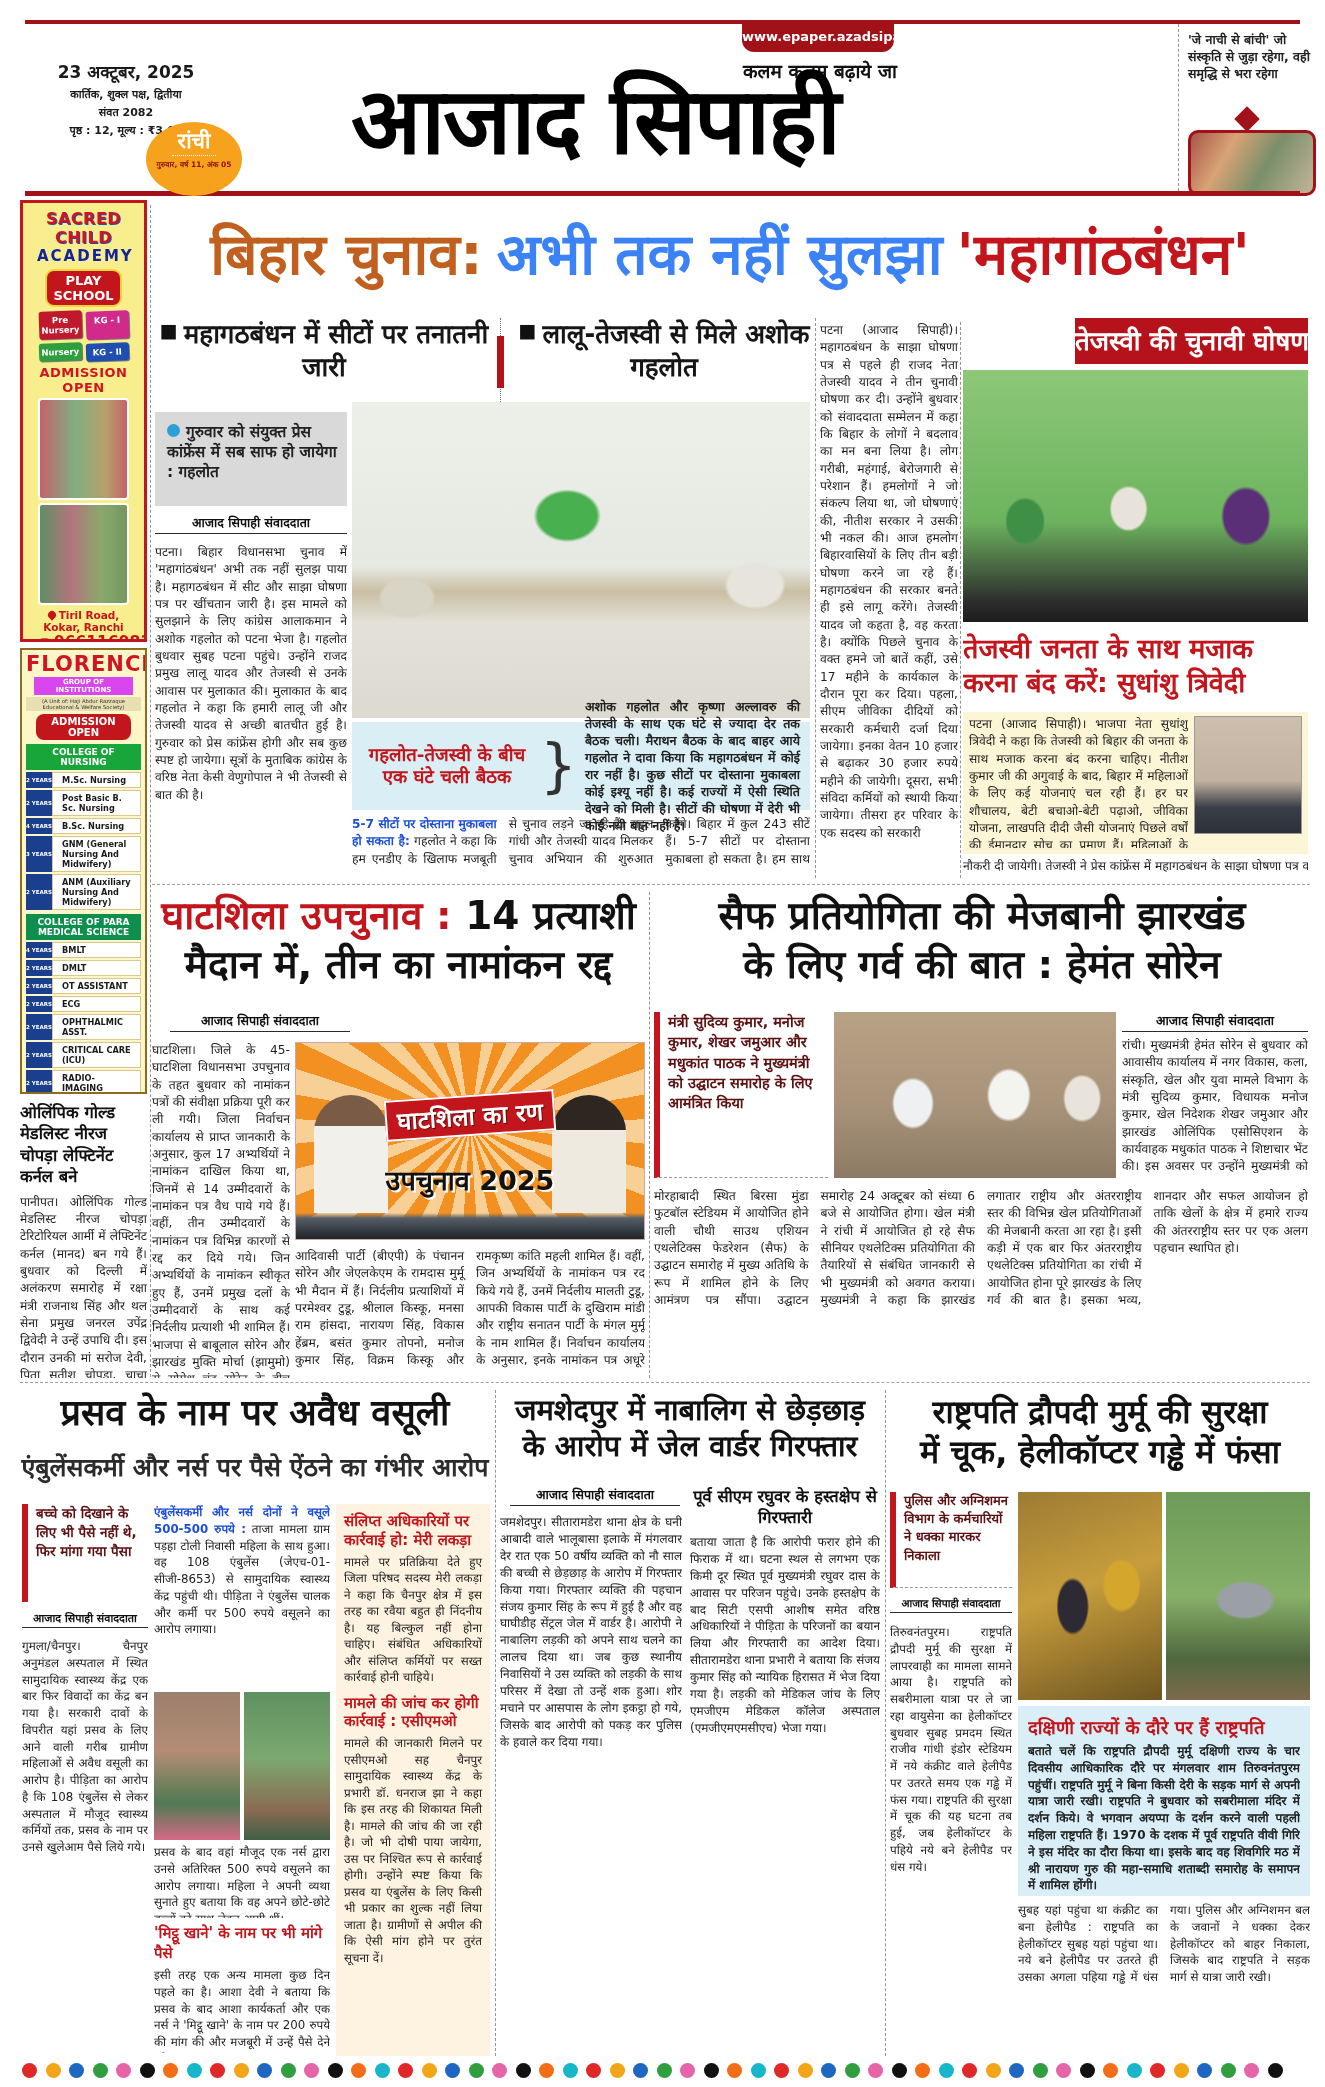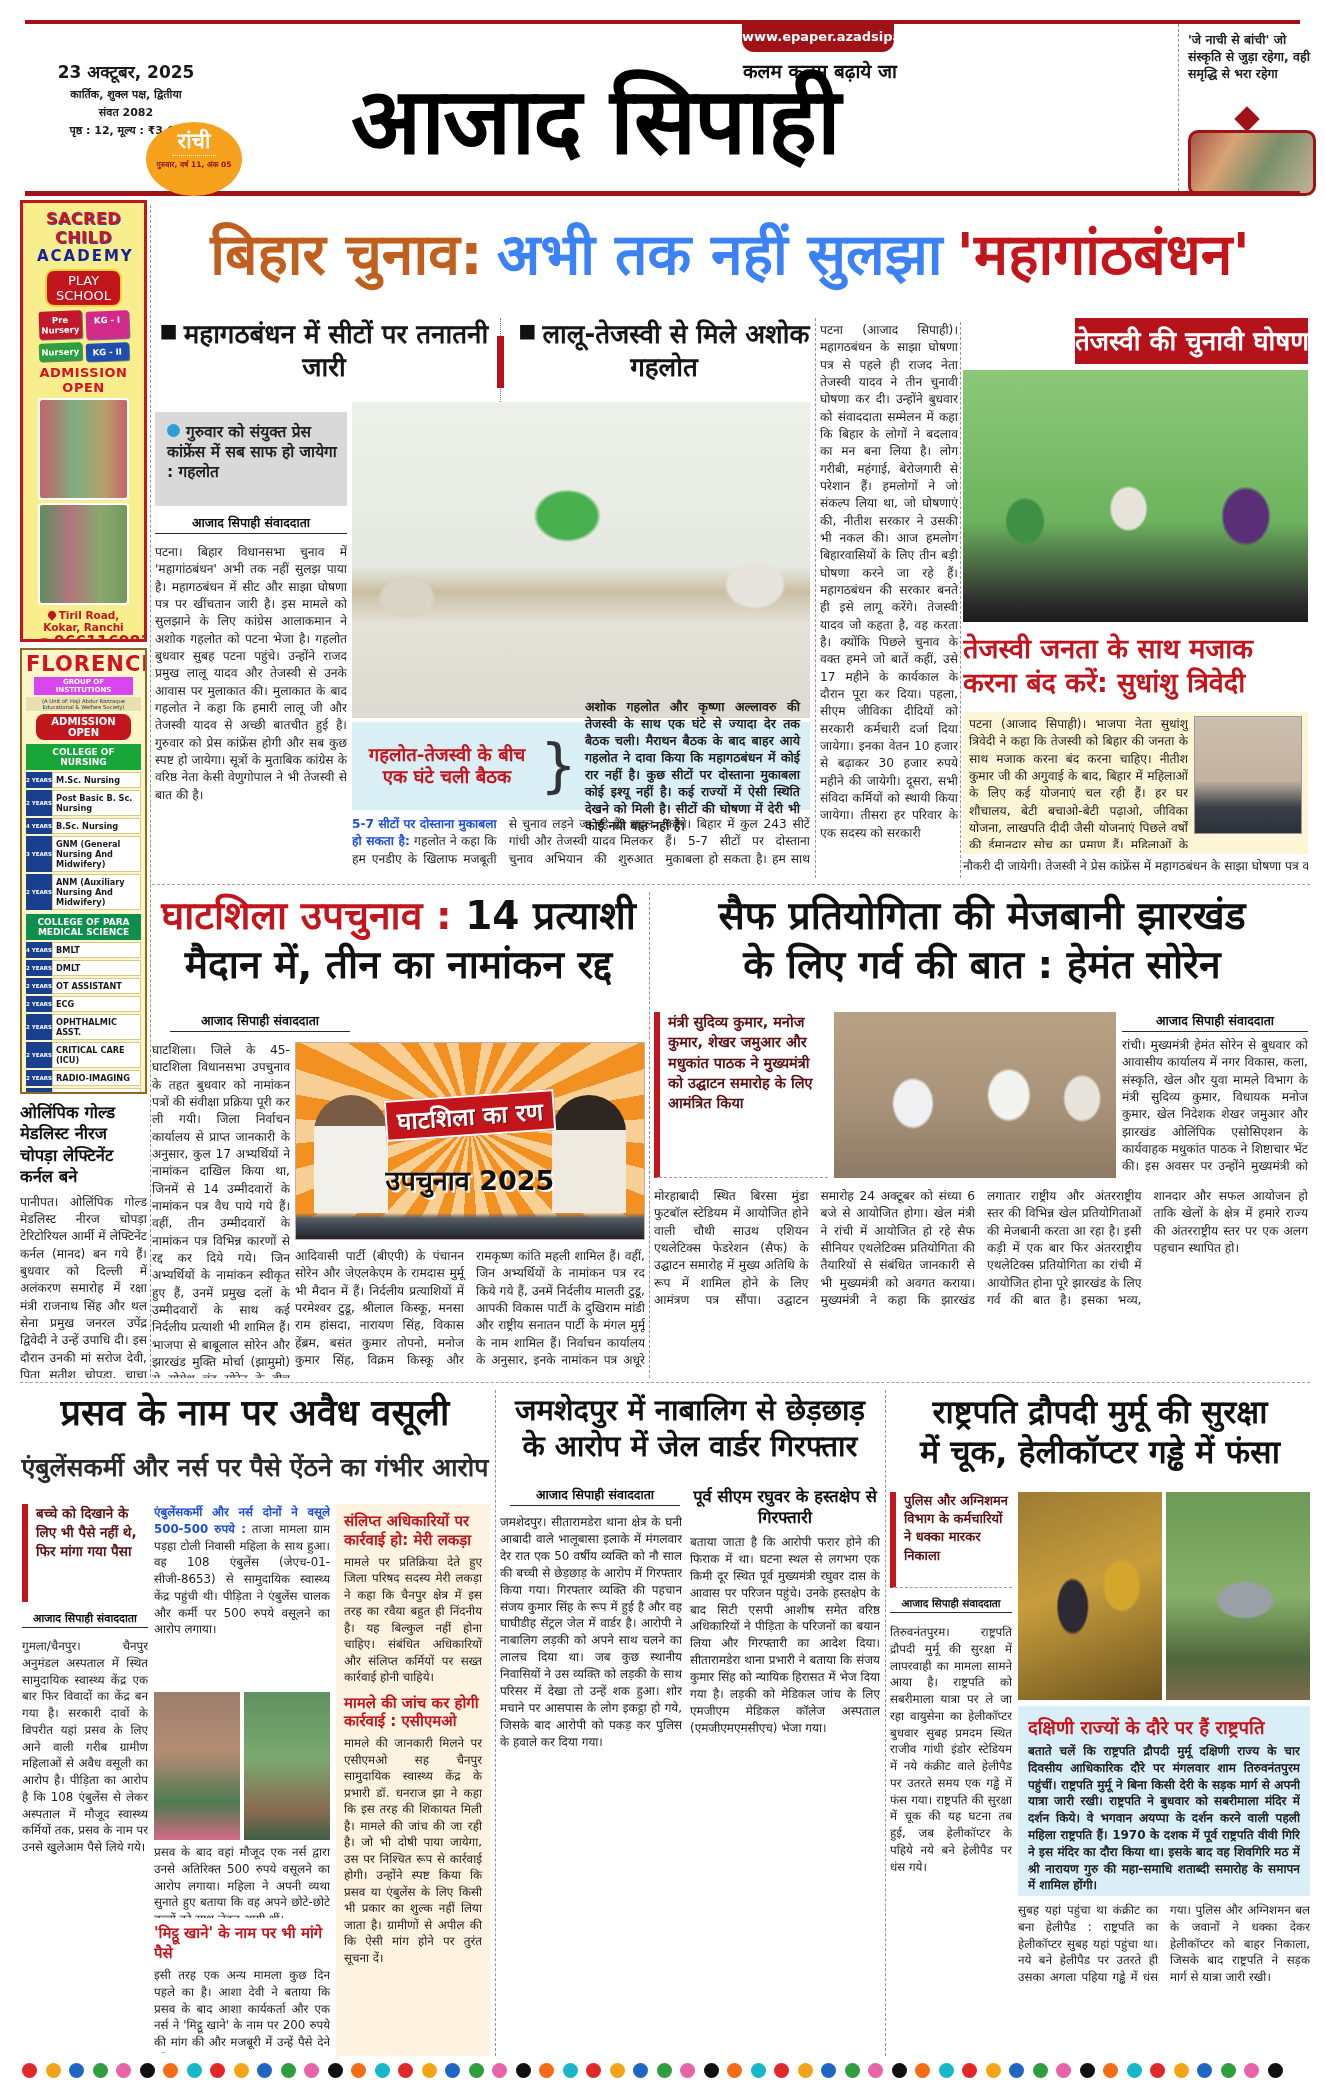--- a/index.html
+++ b/index.html
@@ -49,37 +49,37 @@
   .creambox{background:#fdf3e0;padding:8px;overflow:hidden}
   .creambox .bt{color:#c3161c;font-weight:bold;font-size:15px;line-height:1.25;margin-bottom:4px}
   .creambox .bx{font-size:11.8px;line-height:1.4;color:#222;text-align:justify;margin-bottom:8px}
   .bluebox{background:#d9eef7;padding:8px 10px;overflow:hidden}
   .bluebox .bt{color:#c3161c;font-weight:bold;font-size:18.5px;margin-bottom:4px;white-space:nowrap;overflow:hidden}
   .bluebox .bx{font-size:12px;line-height:1.4;color:#222;text-align:justify;font-weight:bold}
   
   .ad-sacred{background:#f9ee8e;border:3px solid #c3161c;padding:6px 14px;text-align:center;overflow:hidden}
   .sc-line1{font-size:16px;font-weight:bold;color:#d11420;text-shadow:1px 1px 0 #1f4fae;letter-spacing:.5px}
   .sc-line2{font-size:15px;font-weight:bold;color:#15239c;letter-spacing:2px}
-  .sc-tag{background:#c3161c;color:#fff;font-weight:normal;font-size:13px;border-radius:9px;margin:4px 8px;padding:2px 0;border:2px solid #f1d23a}
+  .sc-tag{background:#c3161c;color:#fff;font-weight:bold;font-size:13px;border-radius:9px;margin:4px 8px;padding:2px 0;border:2px solid #f1d23a}
   .sc-badges{display:grid;grid-template-columns:1fr 1fr;gap:4px;margin:4px 2px}
   .badge{color:#fff;font-weight:bold;font-size:8.5px;padding:4px 1px;border-radius:3px;transform:rotate(-2deg);box-shadow:1px 1px 0 #7a7a7a}
   .sc-adm{color:#d11420;font-weight:bold;font-size:13px;margin:3px 0;letter-spacing:.5px}
   .sc-photo{height:102px;border:2px solid #fff;border-radius:4px;margin:3px 1px}
   .sc-addr{color:#c3161c;font-weight:bold;font-size:10.5px;margin-top:4px}
   .sc-phone{color:#c3161c;font-weight:bold;font-size:15.5px}
   .ad-florence{background:#fdf6c9;border:2px solid #8c6b1d;padding:4px;text-align:center;overflow:hidden}
   .fl-name{color:#d11420;font-weight:bold;font-size:21px;letter-spacing:1px;line-height:1}
   .fl-sub{background:#d946ef;color:#fff;font-size:7px;font-weight:bold;padding:1px 0;margin:2px 8px}
   .fl-unit{font-size:5.3px;color:#333;background:#e8dfb2;padding:1px 0}
   .fl-adm{background:#c3161c;color:#fff;font-weight:bold;font-size:10px;border-radius:8px;margin:3px 10px;padding:2px 0}
   .fl-chead{color:#fff;font-weight:bold;font-size:9px;padding:3px 2px;margin:4px 0 2px;text-align:center}
   .c1{background:#18a53a}.c2{background:#0e8f4e}
   .crow{display:flex;align-items:stretch;margin-bottom:2px;text-align:left}
   .yrs{flex:none;width:26px;background:#1b3f8f;color:#fff;font-size:5.5px;font-weight:bold;display:flex;align-items:center;justify-content:center;text-align:center;line-height:1.1}
-  .cname{flex:1;background:#fff;color:#1a1a1a;font-weight:bold;font-size:8.2px;padding:2px 3px;border:1px solid #d8c98a}
+  .cname{flex:1;background:#fff;color:#1a1a1a;font-weight:bold;font-size:8.2px;padding:2px 9px;border:1px solid #d8c98a}
   
   .neeraj-head{font-size:16.5px;font-weight:bold;color:#111;line-height:1.3;margin-bottom:6px}
   
   .gh-graphic{background:repeating-conic-gradient(from 0deg at 50% 42%,#f29022 0 8deg,#f8cf94 8deg 16deg);position:relative;overflow:hidden;border:1px solid #caa}
   .gh-fig{position:absolute;bottom:26px;width:74px;height:118px;border-radius:38px 38px 0 0}
   .gh-t1{position:absolute;top:52px;left:50%;transform:translateX(-50%) rotate(-4deg);background:#c3161c;color:#fff;font-weight:bold;font-size:24px;padding:2px 10px;white-space:nowrap;text-shadow:1px 1px 0 #5d0a0a;border:2px solid #fff}
   .gh-t2{position:absolute;top:118px;left:50%;transform:translateX(-50%);color:#111;font-weight:bold;font-size:27px;white-space:nowrap;text-shadow:2px 2px 0 #fff}
   .gh-crowd{position:absolute;bottom:0;left:0;right:0;height:26px;background:linear-gradient(0deg,#20242a,#555d66 80%,transparent)}
   .dotstrip{display:flex;align-items:center;gap:8.5px}
   .dot{width:15px;height:15px;border-radius:50%;flex:none}

